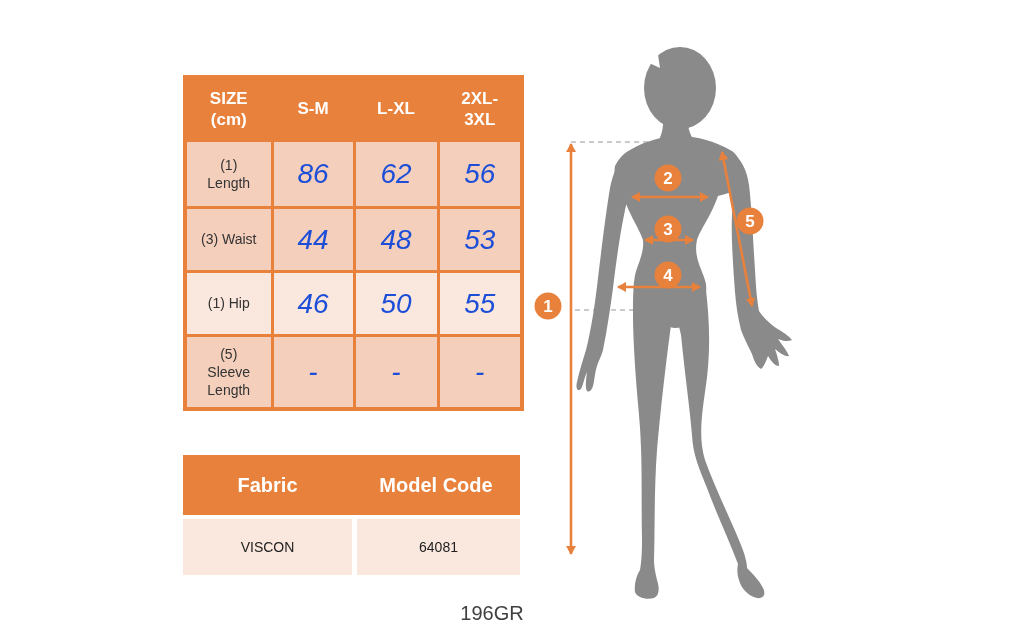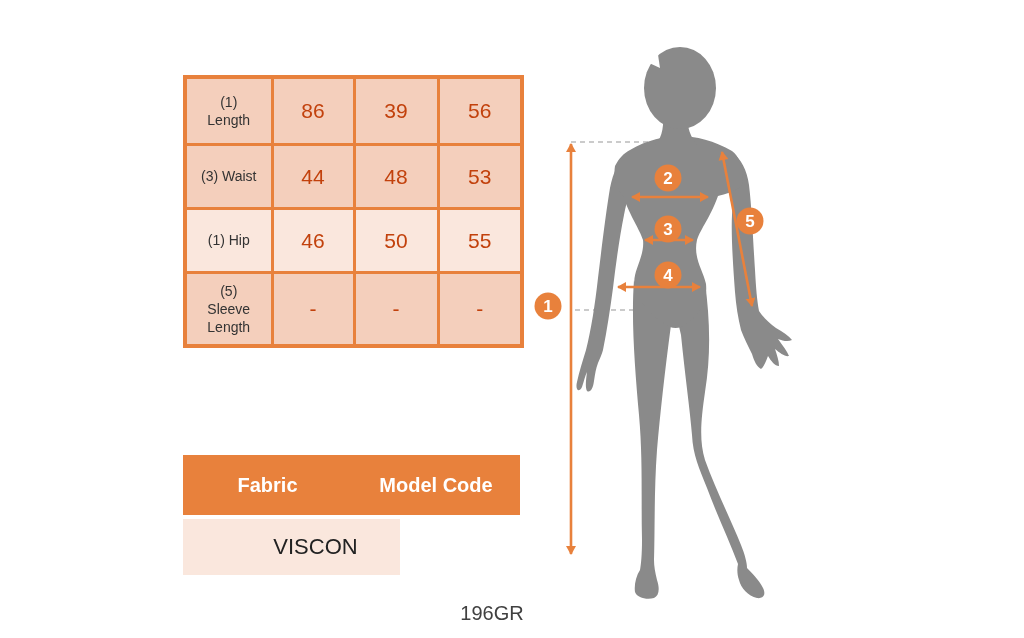--- a/index.html
+++ b/index.html
@@ -22,21 +22,21 @@
   .size-table th {
     background:#E8813C; color:#ffffff;
     font-size:17px; font-weight:bold;
     white-space:pre-line; line-height:1.25;
     height:60px;
   }
   .size-table td.label {
     font-size:14px; color:#333333;
     white-space:pre-line; line-height:1.3;
   }
-  .size-table td.value { font-size:21px; color:#c2410c; }
+  .size-table td.value { font-size:28px; color:#1d4ed8;font-style:italic; }
   tr.row-dark td  { background:#F4CFBC; }
   tr.row-light td { background:#FAE7DD; }
   tr.r-std td { height:61px; }
   tr.r-first td { height:64px; }
   tr.r-tall td { height:70px; }
 
   
   .fabric-band {
     position:absolute; left:183px; top:455px; width:337px; height:60px;
     background:#E8813C; display:flex;
@@ -47,21 +47,21 @@
   }
   .fabric-band .h1 { width:169px; }
   .fabric-band .h2 { width:168px;text-align:center; }
 
   .bottom-row {
     position:absolute; left:183px; top:519px; display:flex; gap:5px;
   }
   .bottom-row .cell {
     height:56px; background:#FAE7DD;
     display:flex; align-items:center; justify-content:center;
-    font-size:22px; color:#222222;padding-left:48px;
+    font-size:14px; color:#222222;
   }
   .bottom-row .c1 { width:169px; }
   .bottom-row .c2 { width:163px; }
 
   
   .footnote {
     position:absolute; left:452px; top:602px; width:80px;
     text-align:center; font-size:20px; color:#404040;
   }
 
@@ -80,25 +80,33 @@
 <body>
 
 <table class="size-table">
   <colgroup>
       <col style="width:87px">
       <col style="width:82px">
       <col style="width:84px">
       <col style="width:84px">
     </colgroup>
   <tbody>
+      <tr>
+    <th>SIZE
+(cm)</th>
+    <th>S-M</th>
+    <th>L-XL</th>
+    <th>2XL-
+3XL</th>
+  </tr>
   <tr class="row-dark r-first">
     <td class="label">(1)
 Length</td>
     <td class="value">86</td>
-    <td class="value">39</td>
+    <td class="value">62</td>
     <td class="value">56</td>
   </tr>
   <tr class="row-dark r-std">
     <td class="label">(3) Waist</td>
     <td class="value">44</td>
     <td class="value">48</td>
     <td class="value">53</td>
   </tr>
   <tr class="row-light r-std">
     <td class="label">(1) Hip</td>
@@ -117,20 +125,21 @@
 </tbody>
   </table>
 
 <div class="fabric-band">
   <div class="half h1">Fabric</div>
   <div class="half h2">Model Code</div>
 </div>
 
 <div class="bottom-row">
   <div class="cell c1">VISCON</div>
+  <div class="cell c2">64081</div>
 </div>
 
 <div class="footnote">196GR</div>
 
 <div class="figure-wrap">
 <svg width="280" height="600" viewBox="0 0 280 600" xmlns="http://www.w3.org/2000/svg">
   <defs>
     <marker id="ah-e" markerUnits="userSpaceOnUse" markerWidth="11" markerHeight="11" refX="8" refY="5" orient="auto">
       <path d="M0,0 L9,5 L0,10 Z" fill="#E8813C"></path>
     </marker>

